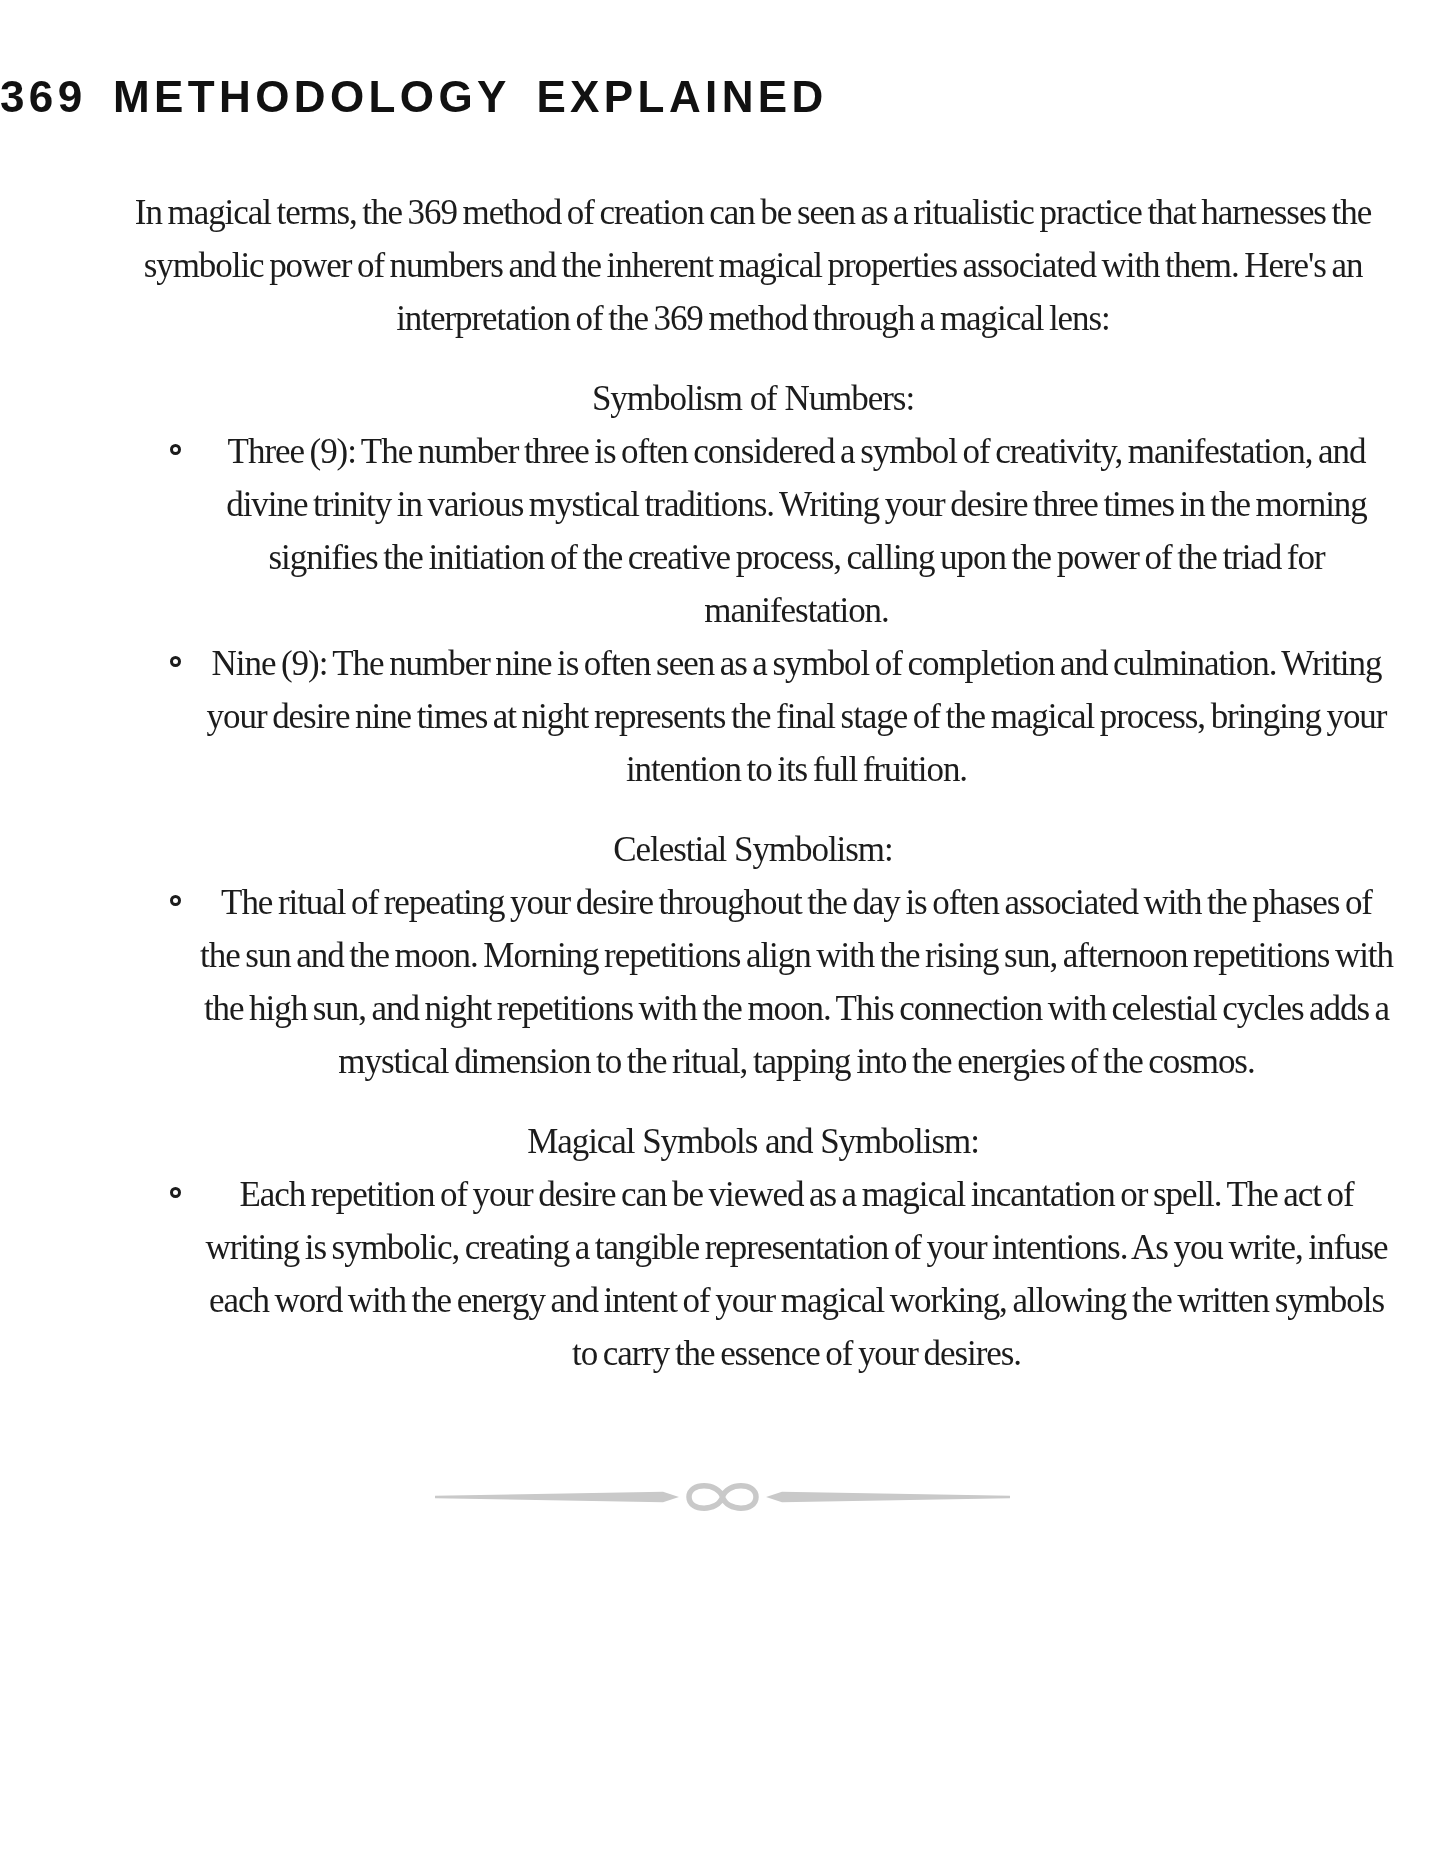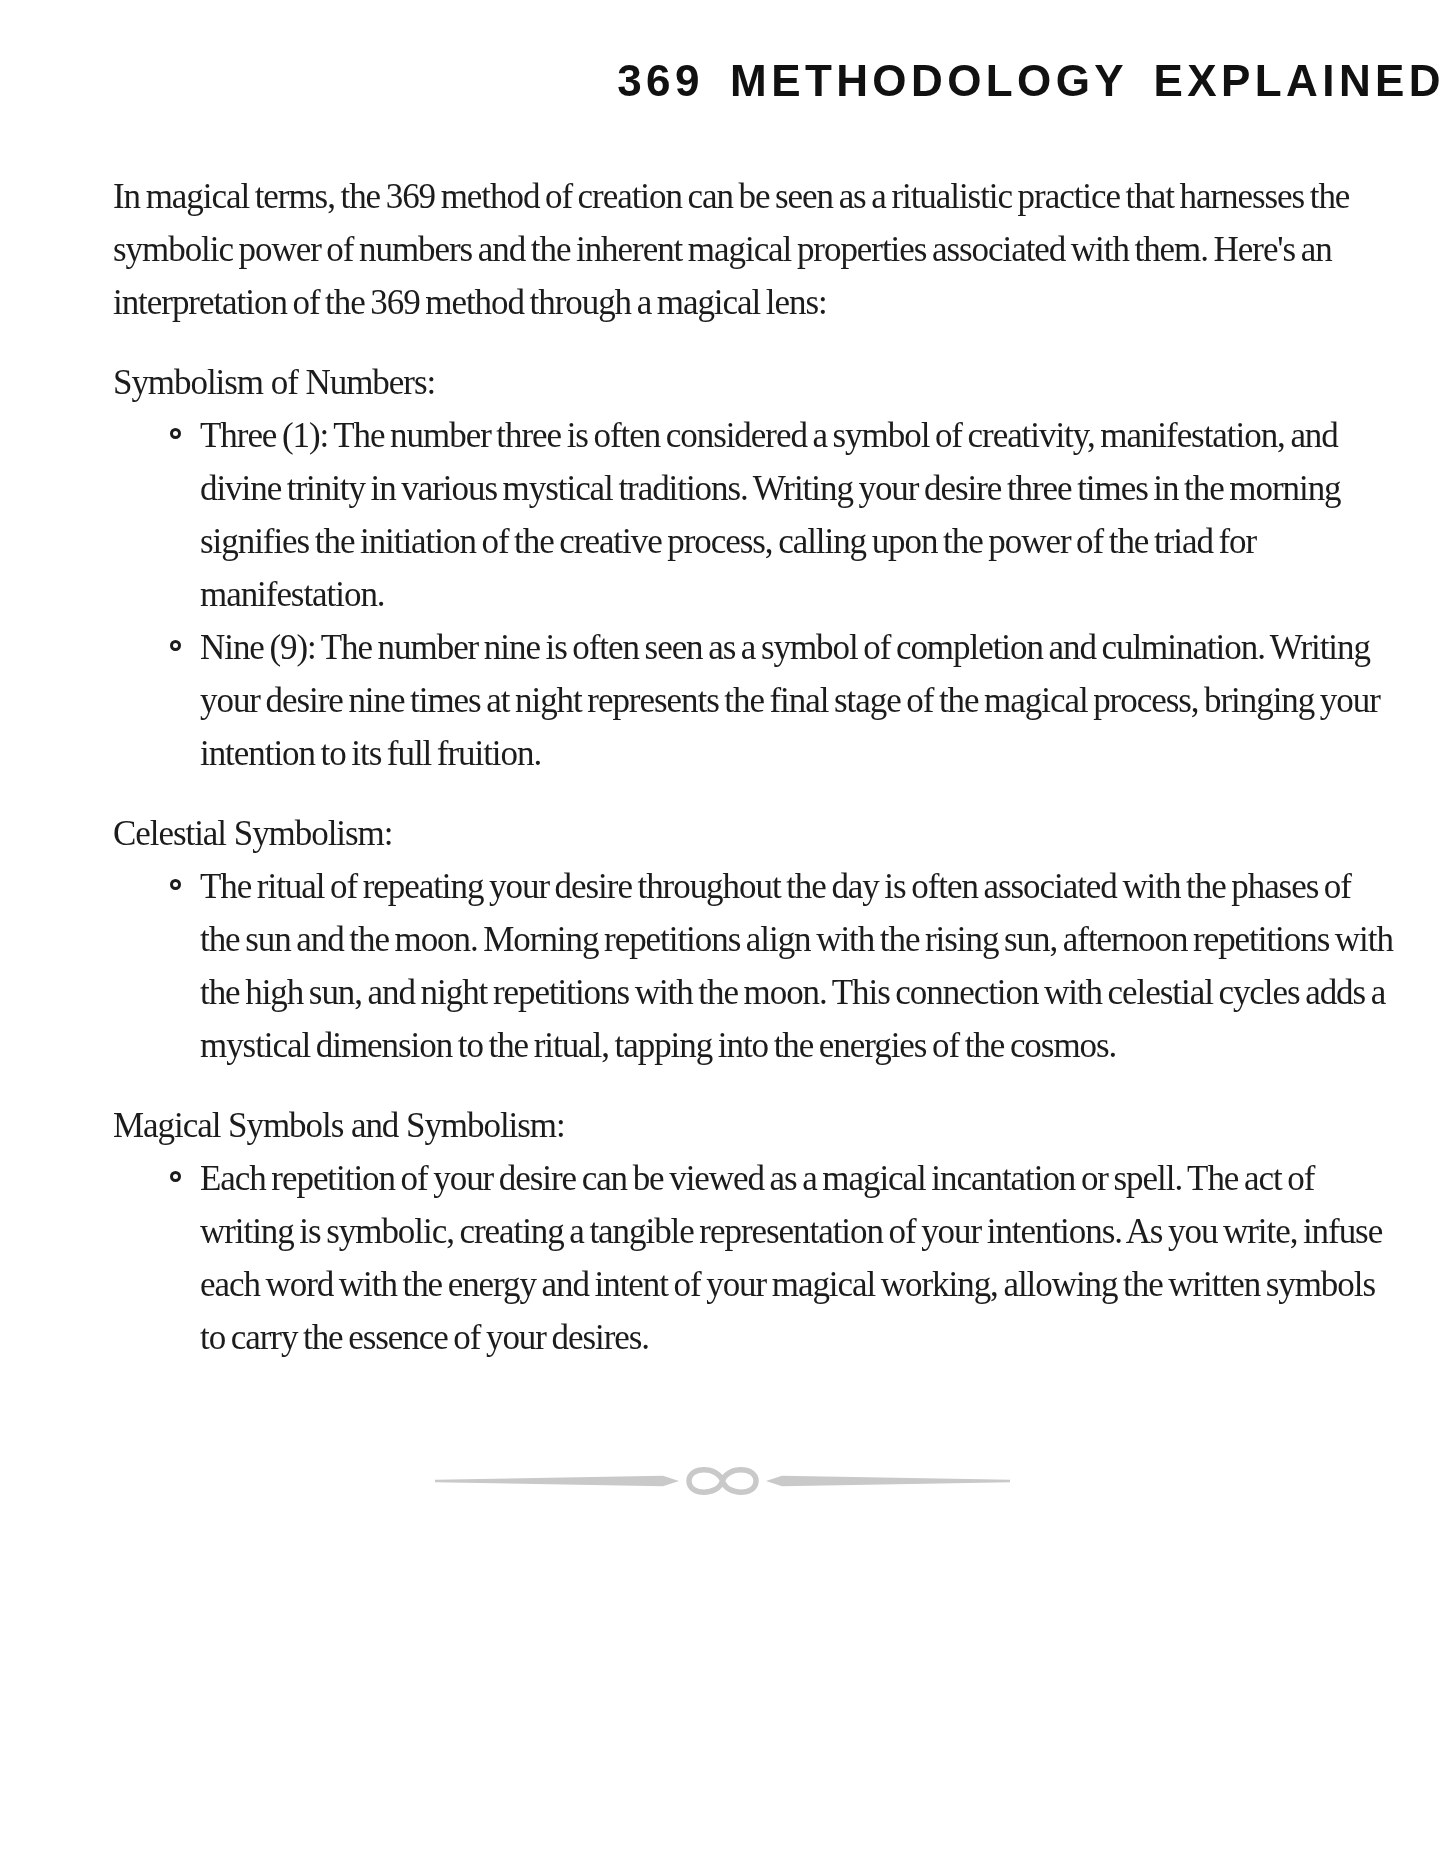--- a/index.html
+++ b/index.html
@@ -9,35 +9,36 @@
   }
   body {
     width: 1445px;
     height: 1871px;
     overflow: hidden;
     font-family: "Liberation Serif", serif;
     color: #1c1c1c;
   }
   .title-wrap {
     width: 100%;
-    padding-top: 56px;
-    text-align: right;
+    padding-top: 72px;
+    text-align: left;
   }
   .page-title {
     margin: 0;
     font-family: "Liberation Sans", sans-serif;
     font-weight: 700;
     font-size: 44px;
     line-height: 50px;
     letter-spacing: 0.10em;
     word-spacing: 0.22em;
     color: #111111;
   }
   .doc {
     padding: 0 52px 0 113px;
+    text-align: center;
   }
   .intro {
     margin: 64px 0 0 0;
     font-size: 35px;
     line-height: 53px;
     letter-spacing: -0.03em;
     word-spacing: -0.06em;
   }
   .section-heading {
     margin: 27px 0 0 0;
@@ -86,21 +87,21 @@
 <div class="title-wrap">
   <h1 class="page-title">369 METHODOLOGY EXPLAINED</h1>
 </div>
 
 <div class="doc">
 
   <p class="intro">In magical terms, the 369 method of creation can be seen as a ritualistic practice that harnesses the symbolic power of numbers and the inherent magical properties associated with them. Here's an interpretation of the 369 method through a magical lens:</p>
 
   <h2 class="section-heading">Symbolism of Numbers:</h2>
   <ul class="bullet-list">
-    <li><span class="bullet-dot"></span><span>Three (1): The number three is often considered a symbol of creativity, manifestation, and divine trinity in various mystical traditions. Writing your desire three times in the morning signifies the initiation of the creative process, calling upon the power of the triad for manifestation.</span></li>
+    <li><span class="bullet-dot"></span><span>Three (9): The number three is often considered a symbol of creativity, manifestation, and divine trinity in various mystical traditions. Writing your desire three times in the morning signifies the initiation of the creative process, calling upon the power of the triad for manifestation.</span></li>
     <li><span class="bullet-dot"></span><span>Nine (9): The number nine is often seen as a symbol of completion and culmination. Writing your desire nine times at night represents the final stage of the magical process, bringing your intention to its full fruition.</span></li>
   </ul>
 
   <h2 class="section-heading">Celestial Symbolism:</h2>
   <ul class="bullet-list">
     <li><span class="bullet-dot"></span><span>The ritual of repeating your desire throughout the day is often associated with the phases of the sun and the moon. Morning repetitions align with the rising sun, afternoon repetitions with the high sun, and night repetitions with the moon. This connection with celestial cycles adds a mystical dimension to the ritual, tapping into the energies of the cosmos.</span></li>
   </ul>
 
   <h2 class="section-heading">Magical Symbols and Symbolism:</h2>
   <ul class="bullet-list">

